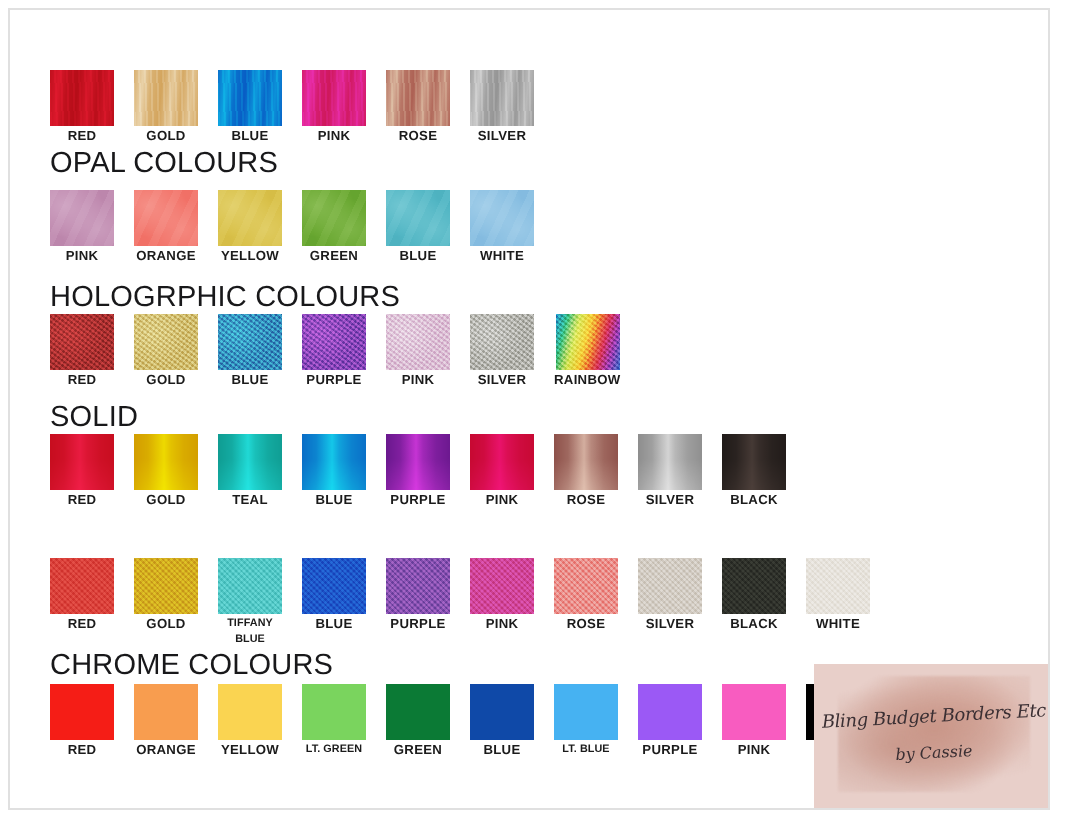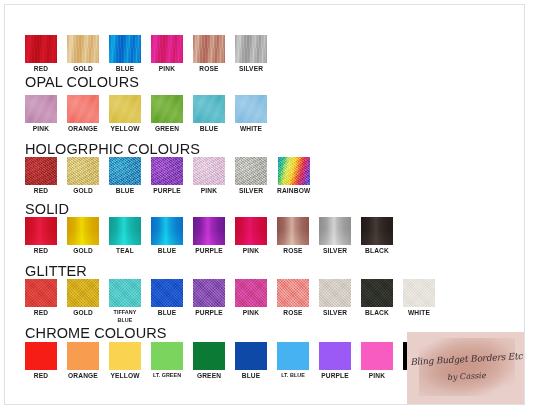--- a/index.html
+++ b/index.html
@@ -256,21 +256,20 @@
         </div>
         <div class="sw-wrap">
           <span class="sw fin-metal" style="background: rgb(168, 168, 168);"></span>
           <span class="lbl">SILVER</span>
         </div>
         <div class="sw-wrap">
           <span class="sw fin-metal" style="background: rgb(46, 38, 35);"></span>
           <span class="lbl">BLACK</span>
         </div>
       </div>
-      <div class="sec-title" style="left: 20px; top: 258px; position: absolute;">GLITTER</div>
       <div class="row" style="position: absolute; left: 20px; top: 274px; gap: 10px;">
         <div class="sw-wrap">
           <span class="sw fin-glitter" style="background: rgb(214, 59, 53);"></span>
           <span class="lbl">RED</span>
         </div>
         <div class="sw-wrap">
           <span class="sw fin-glitter" style="background: rgb(207, 164, 28);"></span>
           <span class="lbl">GOLD</span>
         </div>
         <div class="sw-wrap">

